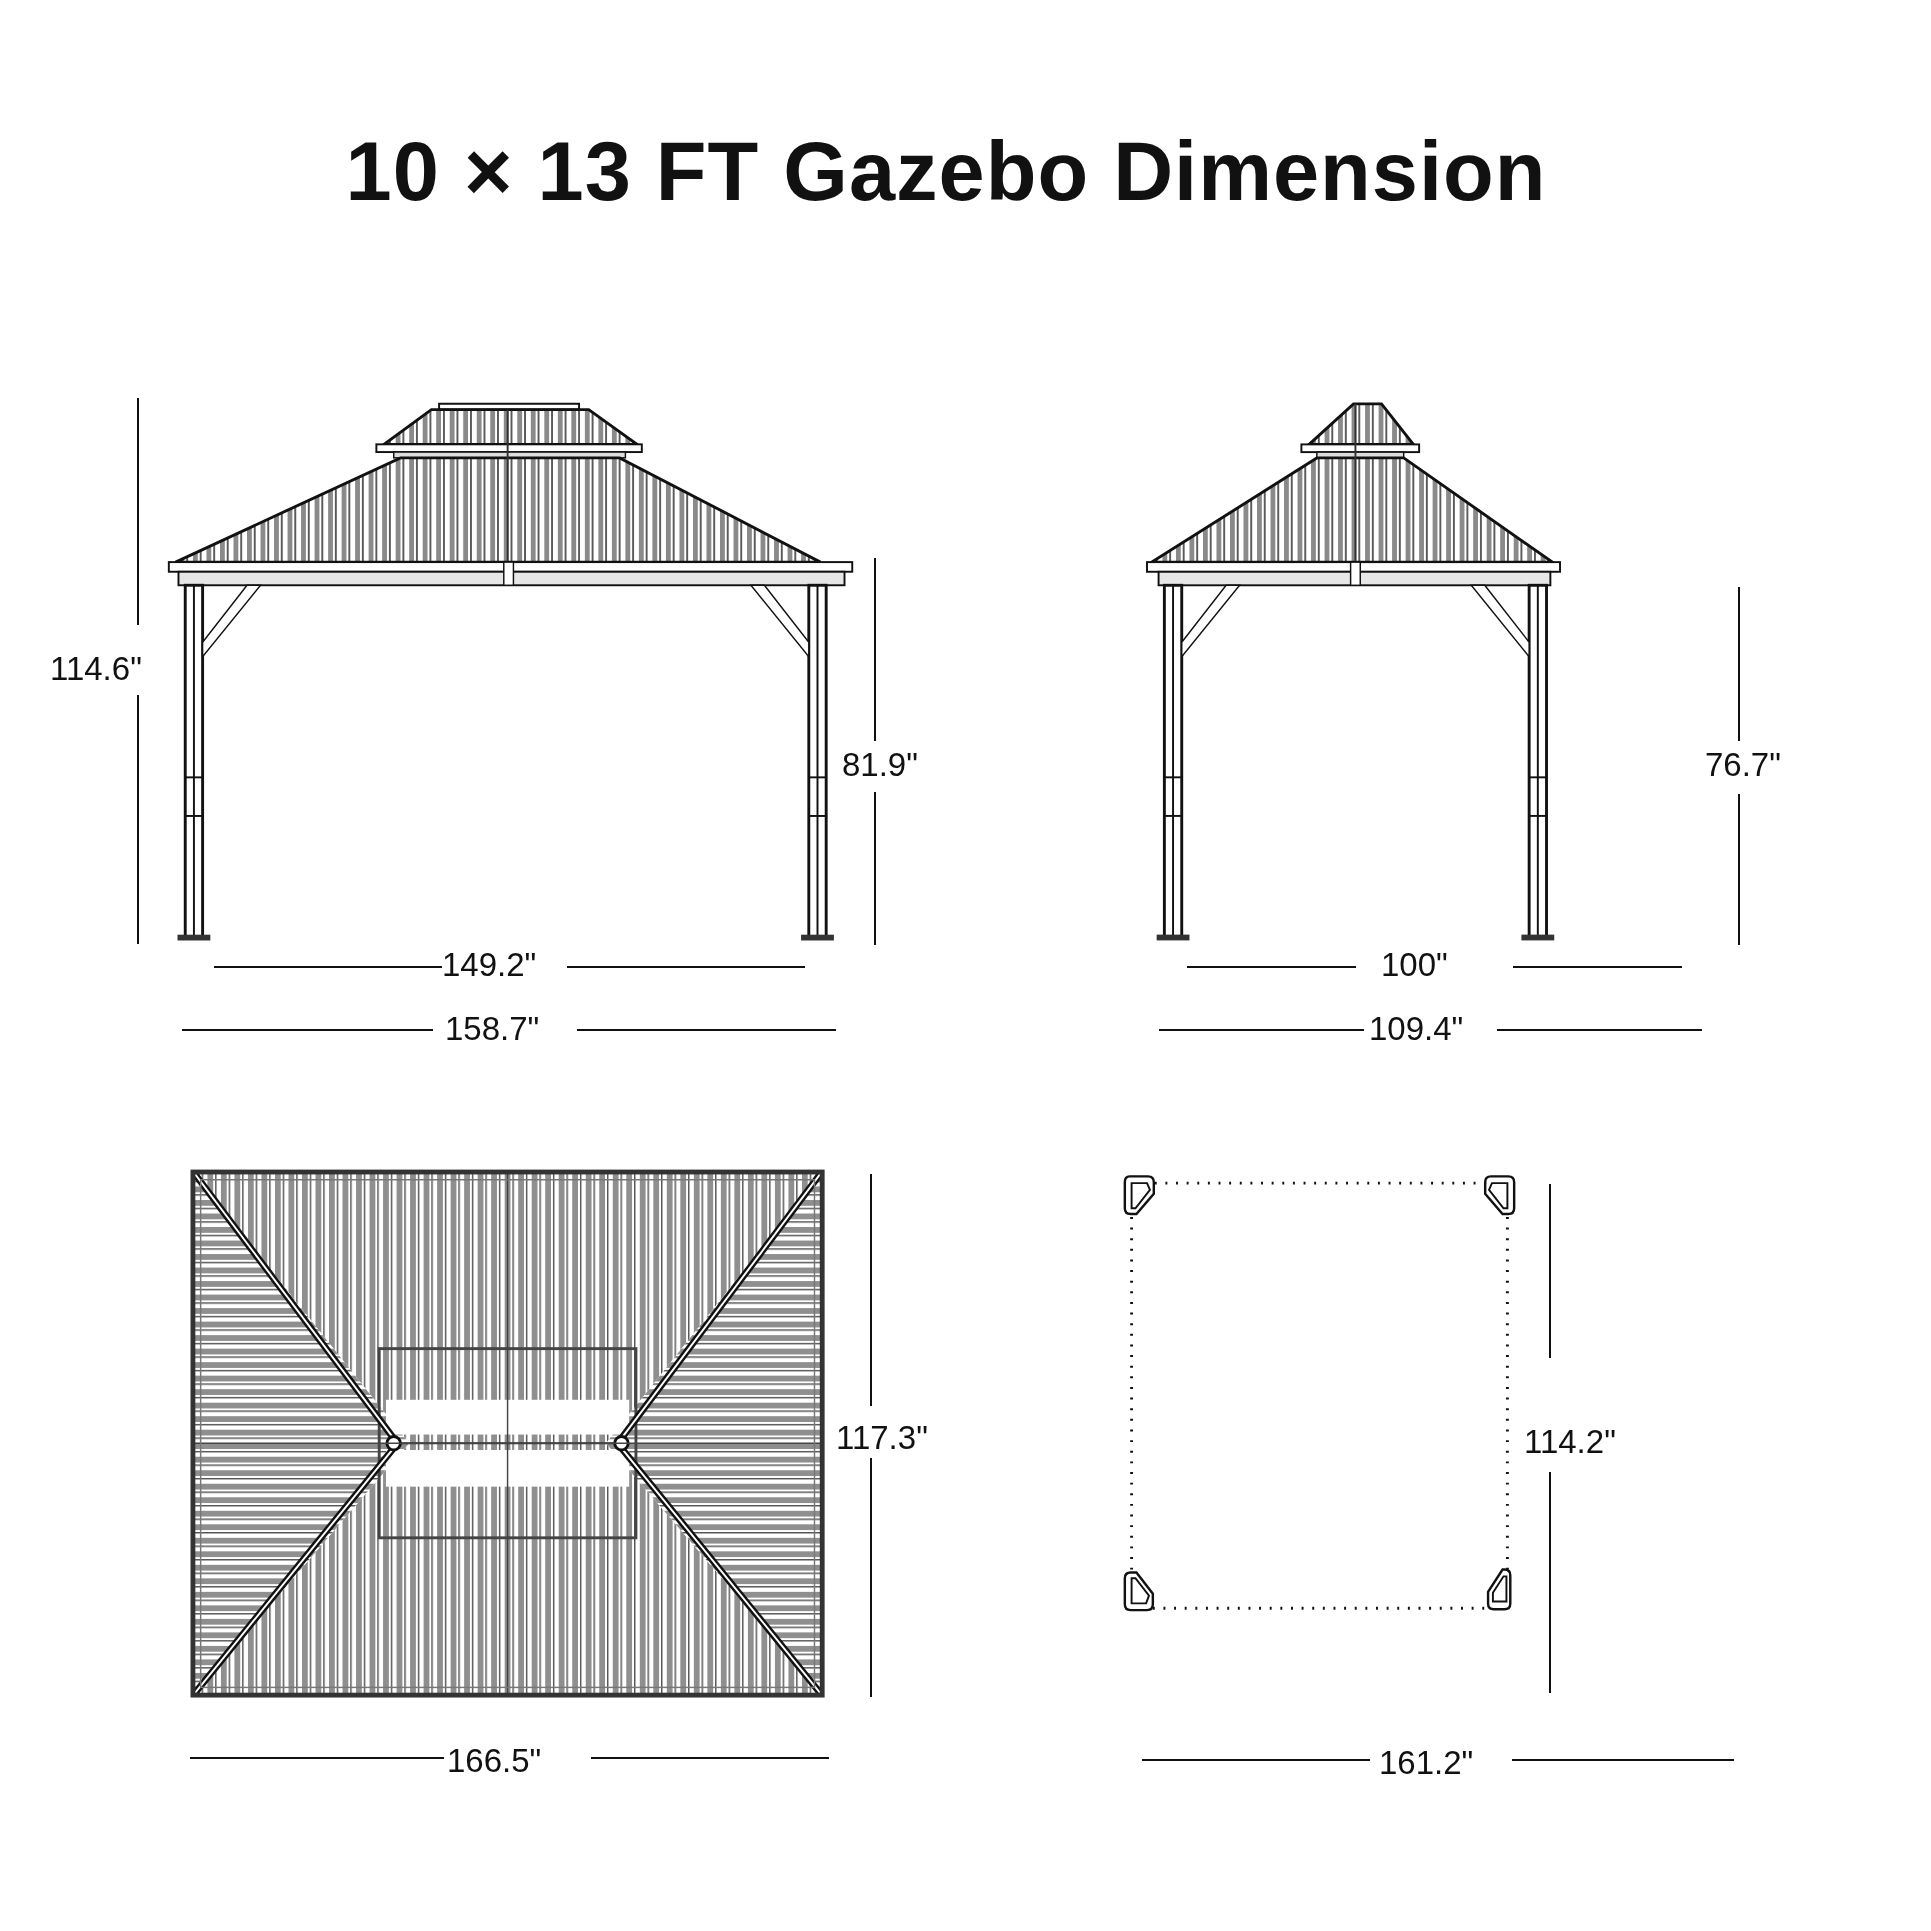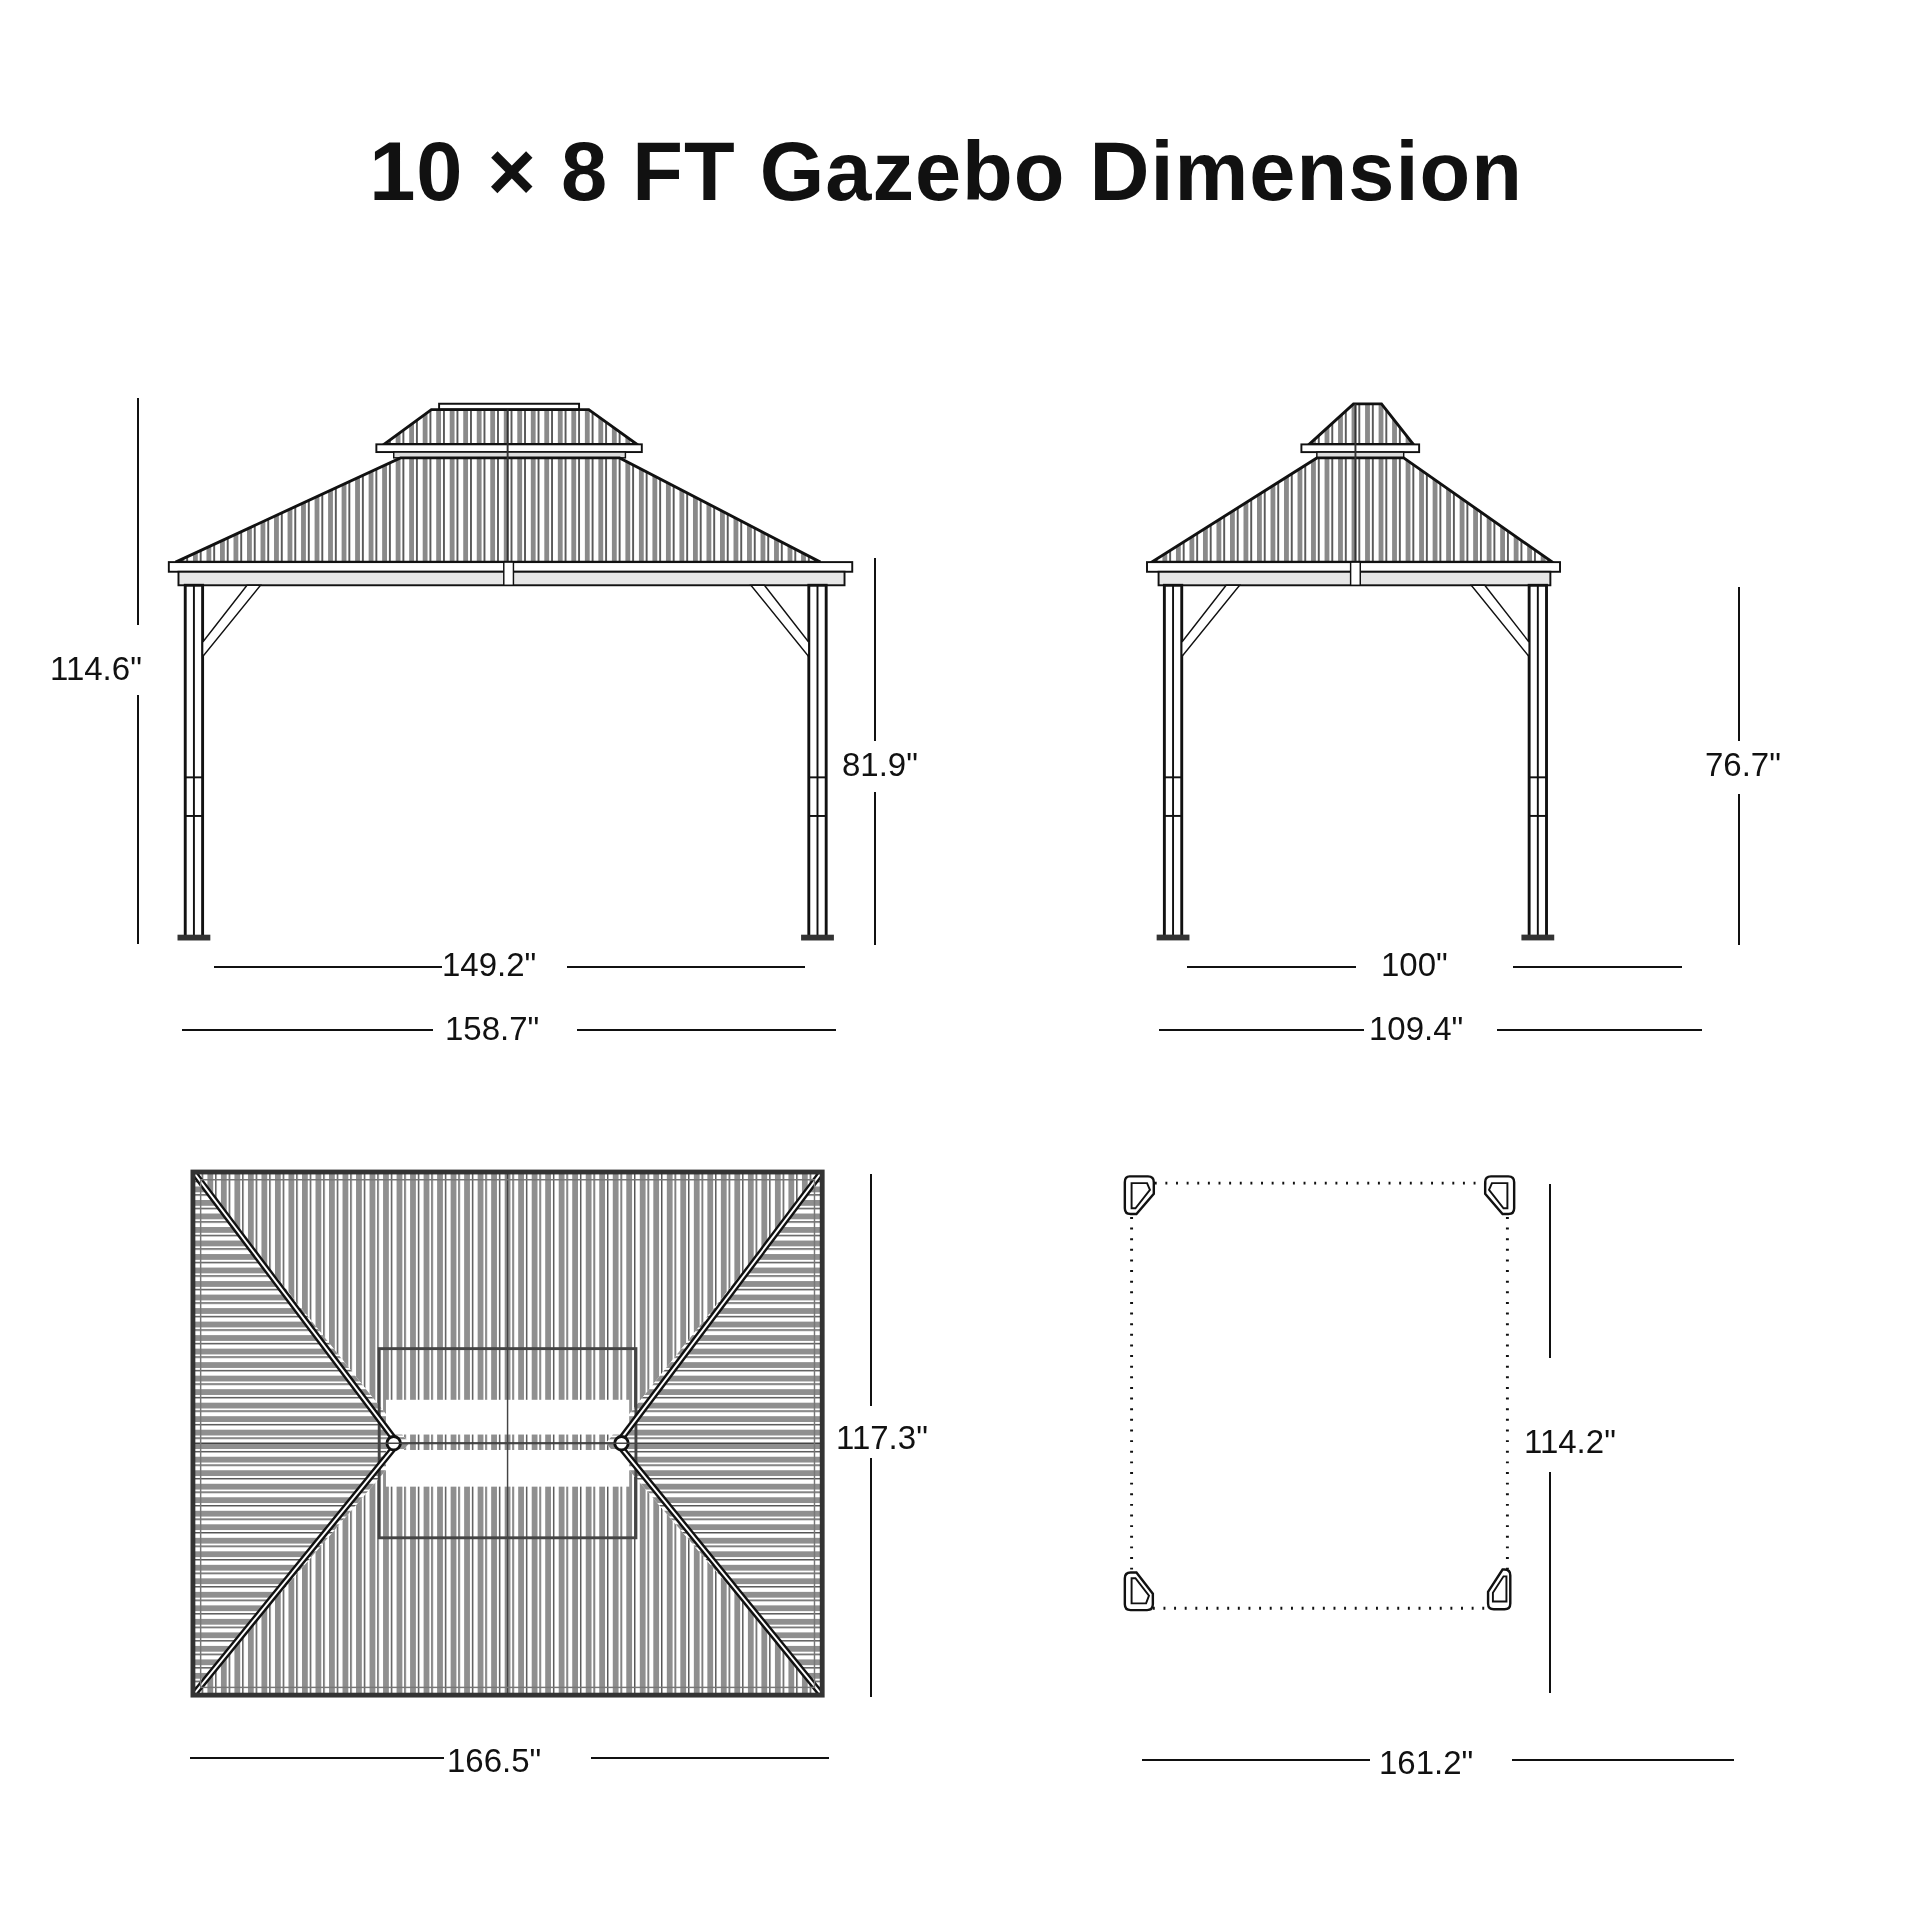--- a/index.html
+++ b/index.html
@@ -6,21 +6,21 @@
   body { width:1931px; height:1931px; position:relative; overflow:hidden; font-family:"Liberation Sans", sans-serif; color:#111; }
   .title { position:absolute; left:0; width:1892px; top:124px; text-align:center; font-weight:bold; font-size:83px; letter-spacing:1px; color:#111; font-family:"Liberation Sans", sans-serif; }
   .dim { position:absolute; font-size:33px; color:#111; font-family:"Liberation Sans", sans-serif; white-space:nowrap; line-height:1; }
   .hline { position:absolute; height:1.9px; background:#111; }
   .vline { position:absolute; width:1.9px; background:#111; }
   svg.view { position:absolute; overflow:visible; }
 </style>
 </head>
 <body>
 
-<div class="title">10 × 8 FT Gazebo Dimension</div>
+<div class="title">10 × 13 FT Gazebo Dimension</div>
 
 <svg class="view" style="left:164px;top:396px;" width="695" height="560" viewBox="0 0 720 580">
   <defs>
     <pattern id="vstripe" width="14" height="10" patternUnits="userSpaceOnUse">
       <rect width="14" height="10" fill="#fff"></rect>
       <rect x="2" width="5" height="10" fill="#8a8a8a"></rect>
       <rect x="9" width="2" height="10" fill="#5a5a5a"></rect>
     </pattern>
     <pattern id="hstripe" width="10" height="14" patternUnits="userSpaceOnUse">
       <rect width="10" height="14" fill="#fff"></rect>

